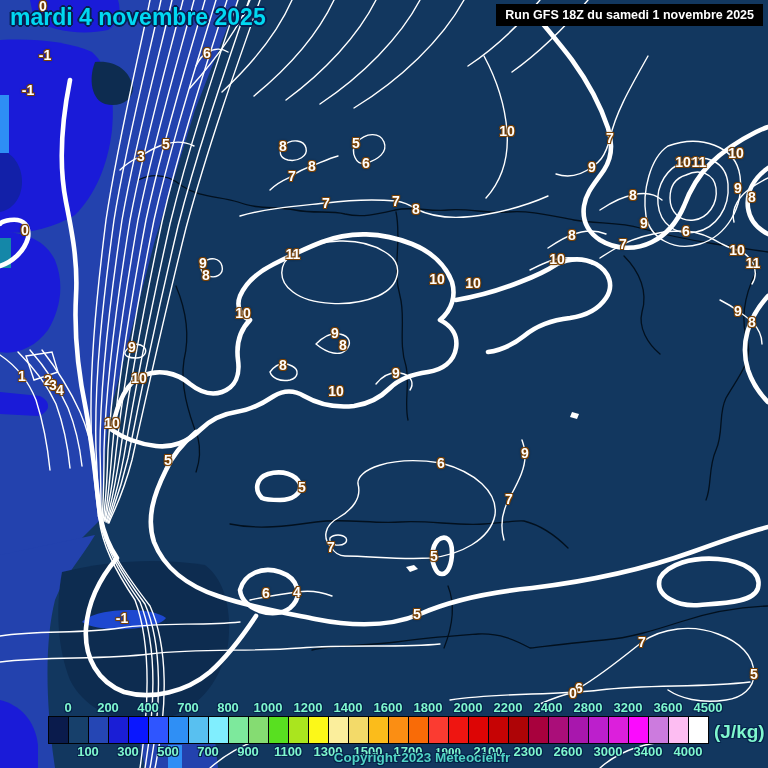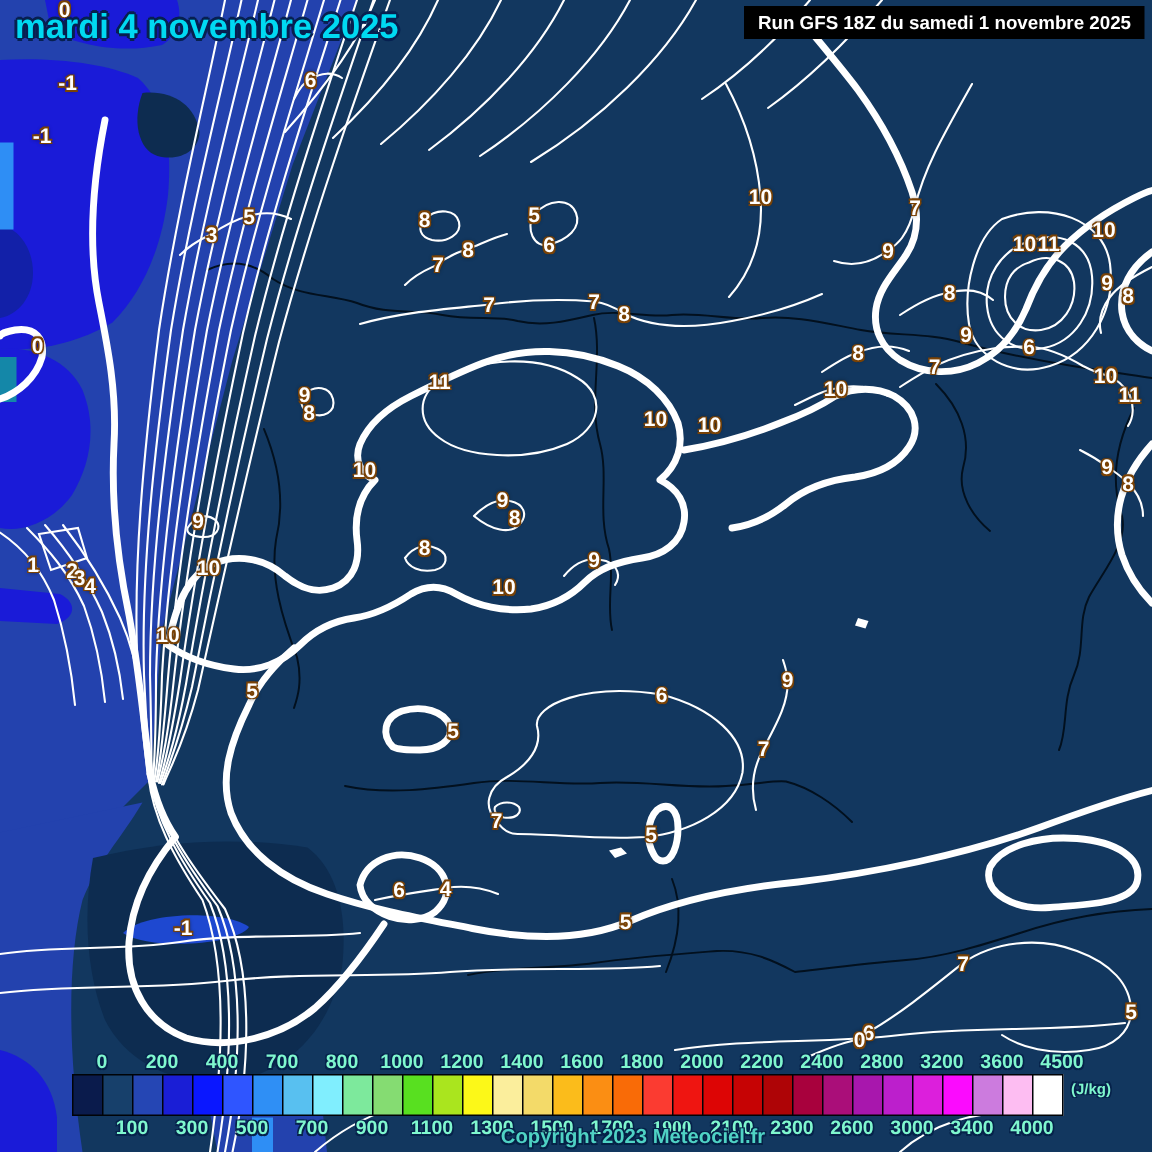--- a/index.html
+++ b/index.html
@@ -22,21 +22,21 @@
   
   #runbox{position:absolute;right:5px;top:4px;z-index:5;background:#000;color:#fff;
       font-size:12.5px;font-weight:bold;padding:4px 9px;white-space:nowrap;}
   
   #scale{position:absolute;left:48px;top:700px;width:700px;height:60px;z-index:3;}
   #bar{position:absolute;left:0;top:16px;height:28px;display:flex;}
   .cell{width:21px;height:28px;border:1px solid #000307;box-sizing:border-box;margin-right:-1px;flex:none;}
   .slab{position:absolute;transform:translateX(-50%);font-size:13px;font-weight:bold;color:#7FF7CE;line-height:14px;white-space:nowrap;
       text-shadow:1px 1px 0 #06224a,-1px -1px 0 #06224a,1px -1px 0 #06224a,-1px 1px 0 #06224a;}
   .srow-top{top:1px;} .srow-bot{top:45px;}
-  #unit{position:absolute;left:714px;top:721px;z-index:3;font-size:10px;font-weight:bold;color:#7FF7CE;
+  #unit{position:absolute;left:714px;top:721px;z-index:3;font-size:19px;font-weight:bold;color:#7FF7CE;
       text-shadow:1px 1px 0 #06224a,-1px -1px 0 #06224a,1px -1px 0 #06224a,-1px 1px 0 #06224a;}
   #copyright{position:absolute;left:422px;top:750px;transform:translateX(-50%);z-index:6;
       font-size:13.5px;font-weight:bold;color:#4FD2C4;white-space:nowrap;
       text-shadow:1px 1px 0 #052246,-1px -1px 0 #052246,1px -1px 0 #052246,-1px 1px 0 #052246;}
 </style>
 </head>
 <body>
 
 <div id="stage">
 

